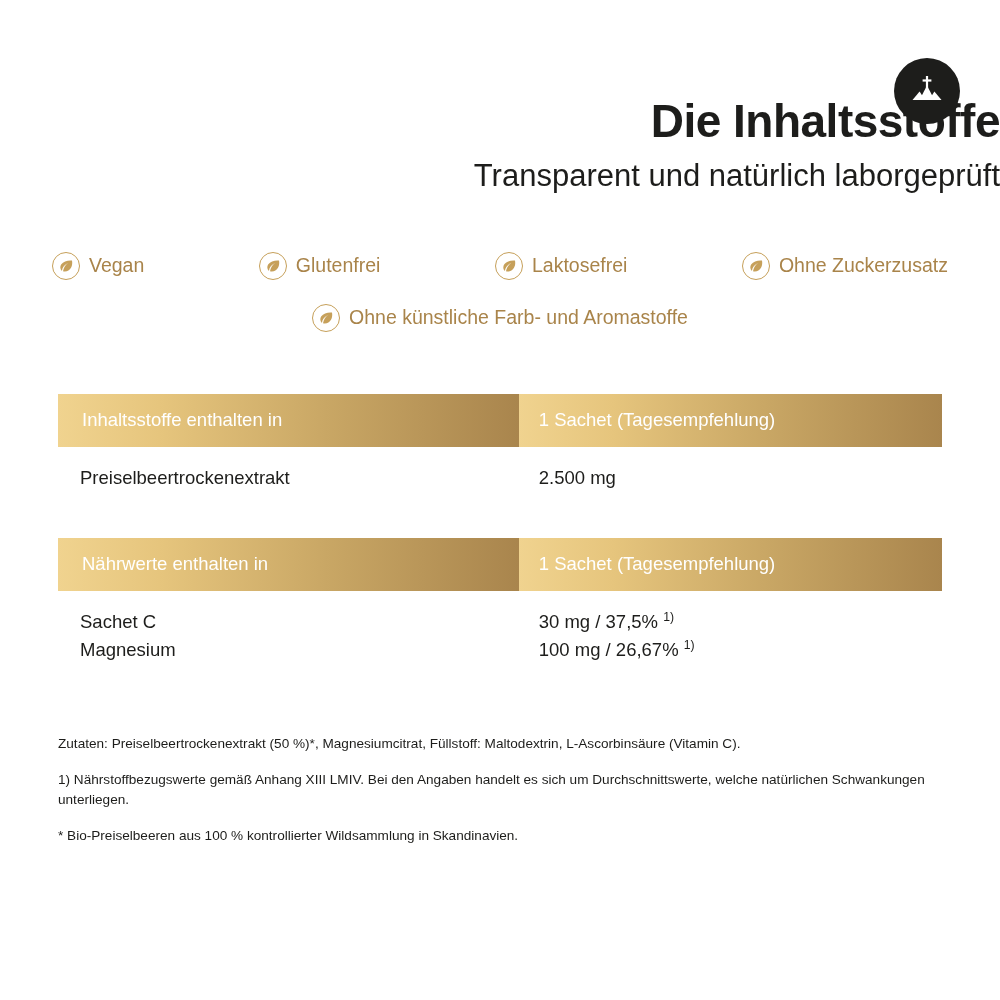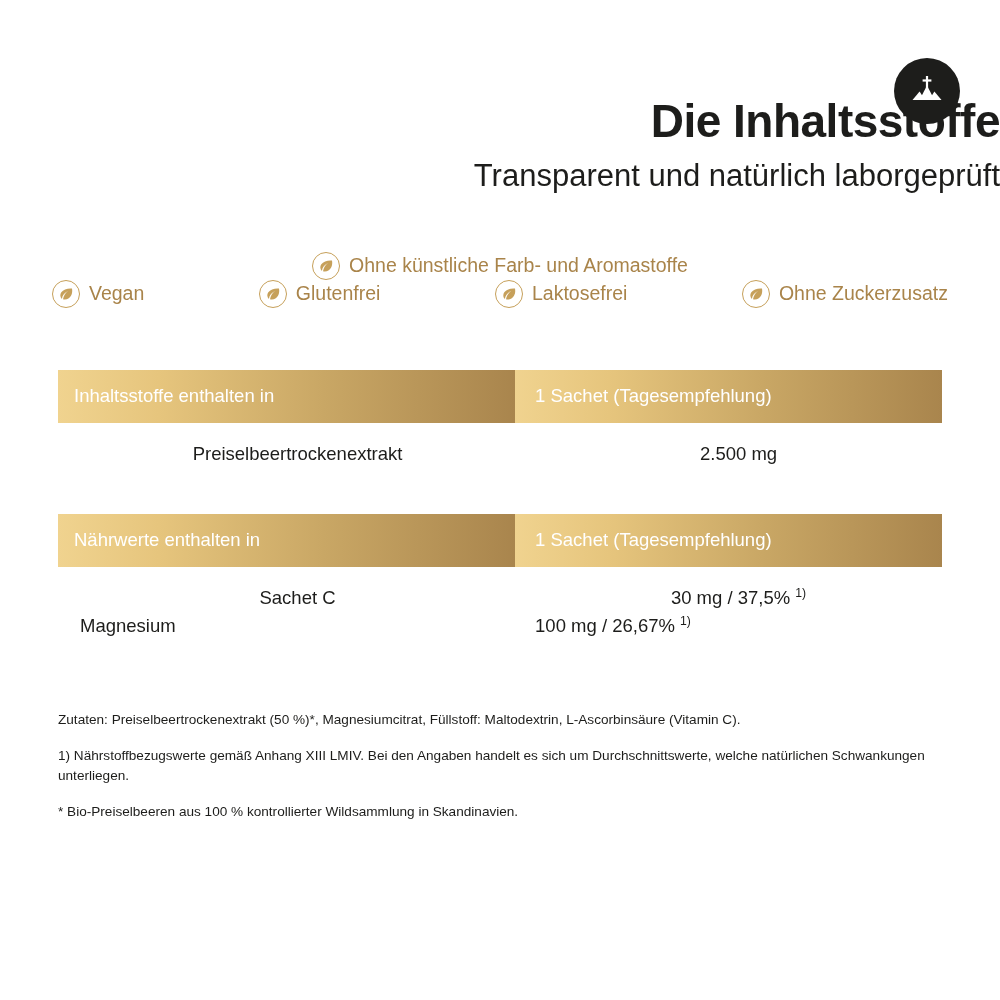--- a/index.html
+++ b/index.html
@@ -107,34 +107,34 @@
     table-layout: fixed;
   }
   .nutri-table.first { margin-top: 62px; }
   .nutri-table.second { margin-top: 46px; }
 
   .nutri-table th {
     text-align: left;
     font-weight: 400;
     font-size: 18.5px;
     color: #ffffff;
-    padding: 15px 0 16px 16px;
+    padding: 15px 0 16px 24px;
     background: linear-gradient(90deg, #f0d38f 0%, #e6c57d 22%, #c9a765 58%, #a9854d 100%);
   }
   .nutri-table th.col-left { width: 52%; }
   .nutri-table th.col-right { width: 48%; padding-left: 20px; }
 
   .nutri-table td {
     font-size: 18.5px;
     color: #1d1d1b;
     padding: 0 0 0 22px;
     line-height: 1.52;
     vertical-align: top;
   }
-  .nutri-table tr.first-body td { padding-top: 17px; text-align: center; }
+  .nutri-table tr.first-body td { padding-top: 17px; }
   .nutri-table tr.last-body td { padding-bottom: 4px; }
   .nutri-table td.col-right { padding-left: 20px; }
 
   sup {
     font-size: 0.66em;
     vertical-align: super;
     line-height: 0;
   }
 
   
@@ -168,69 +168,69 @@
       </g>
     </svg>
   </div>
 
   <div class="heading-block">
     <h1 class="title">Die Inhaltsstoffe</h1>
     <p class="subtitle">Transparent und natürlich laborgeprüft</p>
   </div>
 
   <div class="claims">
+    <div class="claims-row">
+
+      <div class="claim">
+        <span class="leaf-badge">
+          <svg width="16" height="16" viewBox="0 0 16 16" aria-hidden="true">
+            <path d="M14 2.6C9.7 2.2 5.3 3.5 3.3 6.3c-1.6 2.3-1.2 5.1 0.6 6.6 0.4-3.6 3-6.6 6.6-8.1-2.9 1.9-5 4.9-5.5 8.4 3.2 1 6.4-0.6 8-3.4C14.4 7.5 14.4 4.9 14 2.6z" fill="#c6a05a"></path>
+          </svg>
+        </span>
+        <span class="claim-label">Vegan</span>
+      </div>
+
+      <div class="claim">
+        <span class="leaf-badge">
+          <svg width="16" height="16" viewBox="0 0 16 16" aria-hidden="true">
+            <path d="M14 2.6C9.7 2.2 5.3 3.5 3.3 6.3c-1.6 2.3-1.2 5.1 0.6 6.6 0.4-3.6 3-6.6 6.6-8.1-2.9 1.9-5 4.9-5.5 8.4 3.2 1 6.4-0.6 8-3.4C14.4 7.5 14.4 4.9 14 2.6z" fill="#c6a05a"></path>
+          </svg>
+        </span>
+        <span class="claim-label">Glutenfrei</span>
+      </div>
+
+      <div class="claim">
+        <span class="leaf-badge">
+          <svg width="16" height="16" viewBox="0 0 16 16" aria-hidden="true">
+            <path d="M14 2.6C9.7 2.2 5.3 3.5 3.3 6.3c-1.6 2.3-1.2 5.1 0.6 6.6 0.4-3.6 3-6.6 6.6-8.1-2.9 1.9-5 4.9-5.5 8.4 3.2 1 6.4-0.6 8-3.4C14.4 7.5 14.4 4.9 14 2.6z" fill="#c6a05a"></path>
+          </svg>
+        </span>
+        <span class="claim-label">Laktosefrei</span>
+      </div>
+
+      <div class="claim">
+        <span class="leaf-badge">
+          <svg width="16" height="16" viewBox="0 0 16 16" aria-hidden="true">
+            <path d="M14 2.6C9.7 2.2 5.3 3.5 3.3 6.3c-1.6 2.3-1.2 5.1 0.6 6.6 0.4-3.6 3-6.6 6.6-8.1-2.9 1.9-5 4.9-5.5 8.4 3.2 1 6.4-0.6 8-3.4C14.4 7.5 14.4 4.9 14 2.6z" fill="#c6a05a"></path>
+          </svg>
+        </span>
+        <span class="claim-label">Ohne Zuckerzusatz</span>
+      </div>
+
+    </div>
+
     <div class="claims-row second">
       <div class="claim">
         <span class="leaf-badge">
           <svg width="16" height="16" viewBox="0 0 16 16" aria-hidden="true">
             <path d="M14 2.6C9.7 2.2 5.3 3.5 3.3 6.3c-1.6 2.3-1.2 5.1 0.6 6.6 0.4-3.6 3-6.6 6.6-8.1-2.9 1.9-5 4.9-5.5 8.4 3.2 1 6.4-0.6 8-3.4C14.4 7.5 14.4 4.9 14 2.6z" fill="#c6a05a"></path>
           </svg>
         </span>
         <span class="claim-label">Ohne künstliche Farb- und Aromastoffe</span>
       </div>
-    </div>
-
-    <div class="claims-row">
-
-      <div class="claim">
-        <span class="leaf-badge">
-          <svg width="16" height="16" viewBox="0 0 16 16" aria-hidden="true">
-            <path d="M14 2.6C9.7 2.2 5.3 3.5 3.3 6.3c-1.6 2.3-1.2 5.1 0.6 6.6 0.4-3.6 3-6.6 6.6-8.1-2.9 1.9-5 4.9-5.5 8.4 3.2 1 6.4-0.6 8-3.4C14.4 7.5 14.4 4.9 14 2.6z" fill="#c6a05a"></path>
-          </svg>
-        </span>
-        <span class="claim-label">Vegan</span>
-      </div>
-
-      <div class="claim">
-        <span class="leaf-badge">
-          <svg width="16" height="16" viewBox="0 0 16 16" aria-hidden="true">
-            <path d="M14 2.6C9.7 2.2 5.3 3.5 3.3 6.3c-1.6 2.3-1.2 5.1 0.6 6.6 0.4-3.6 3-6.6 6.6-8.1-2.9 1.9-5 4.9-5.5 8.4 3.2 1 6.4-0.6 8-3.4C14.4 7.5 14.4 4.9 14 2.6z" fill="#c6a05a"></path>
-          </svg>
-        </span>
-        <span class="claim-label">Glutenfrei</span>
-      </div>
-
-      <div class="claim">
-        <span class="leaf-badge">
-          <svg width="16" height="16" viewBox="0 0 16 16" aria-hidden="true">
-            <path d="M14 2.6C9.7 2.2 5.3 3.5 3.3 6.3c-1.6 2.3-1.2 5.1 0.6 6.6 0.4-3.6 3-6.6 6.6-8.1-2.9 1.9-5 4.9-5.5 8.4 3.2 1 6.4-0.6 8-3.4C14.4 7.5 14.4 4.9 14 2.6z" fill="#c6a05a"></path>
-          </svg>
-        </span>
-        <span class="claim-label">Laktosefrei</span>
-      </div>
-
-      <div class="claim">
-        <span class="leaf-badge">
-          <svg width="16" height="16" viewBox="0 0 16 16" aria-hidden="true">
-            <path d="M14 2.6C9.7 2.2 5.3 3.5 3.3 6.3c-1.6 2.3-1.2 5.1 0.6 6.6 0.4-3.6 3-6.6 6.6-8.1-2.9 1.9-5 4.9-5.5 8.4 3.2 1 6.4-0.6 8-3.4C14.4 7.5 14.4 4.9 14 2.6z" fill="#c6a05a"></path>
-          </svg>
-        </span>
-        <span class="claim-label">Ohne Zuckerzusatz</span>
-      </div>
-
     </div>
   </div>
 
   <div class="table-wrap">
 
     <table class="nutri-table first">
       <thead>
         <tr>
           <th class="col-left">Inhaltsstoffe enthalten in</th>
           <th class="col-right">1 Sachet (Tagesempfehlung)</th>

